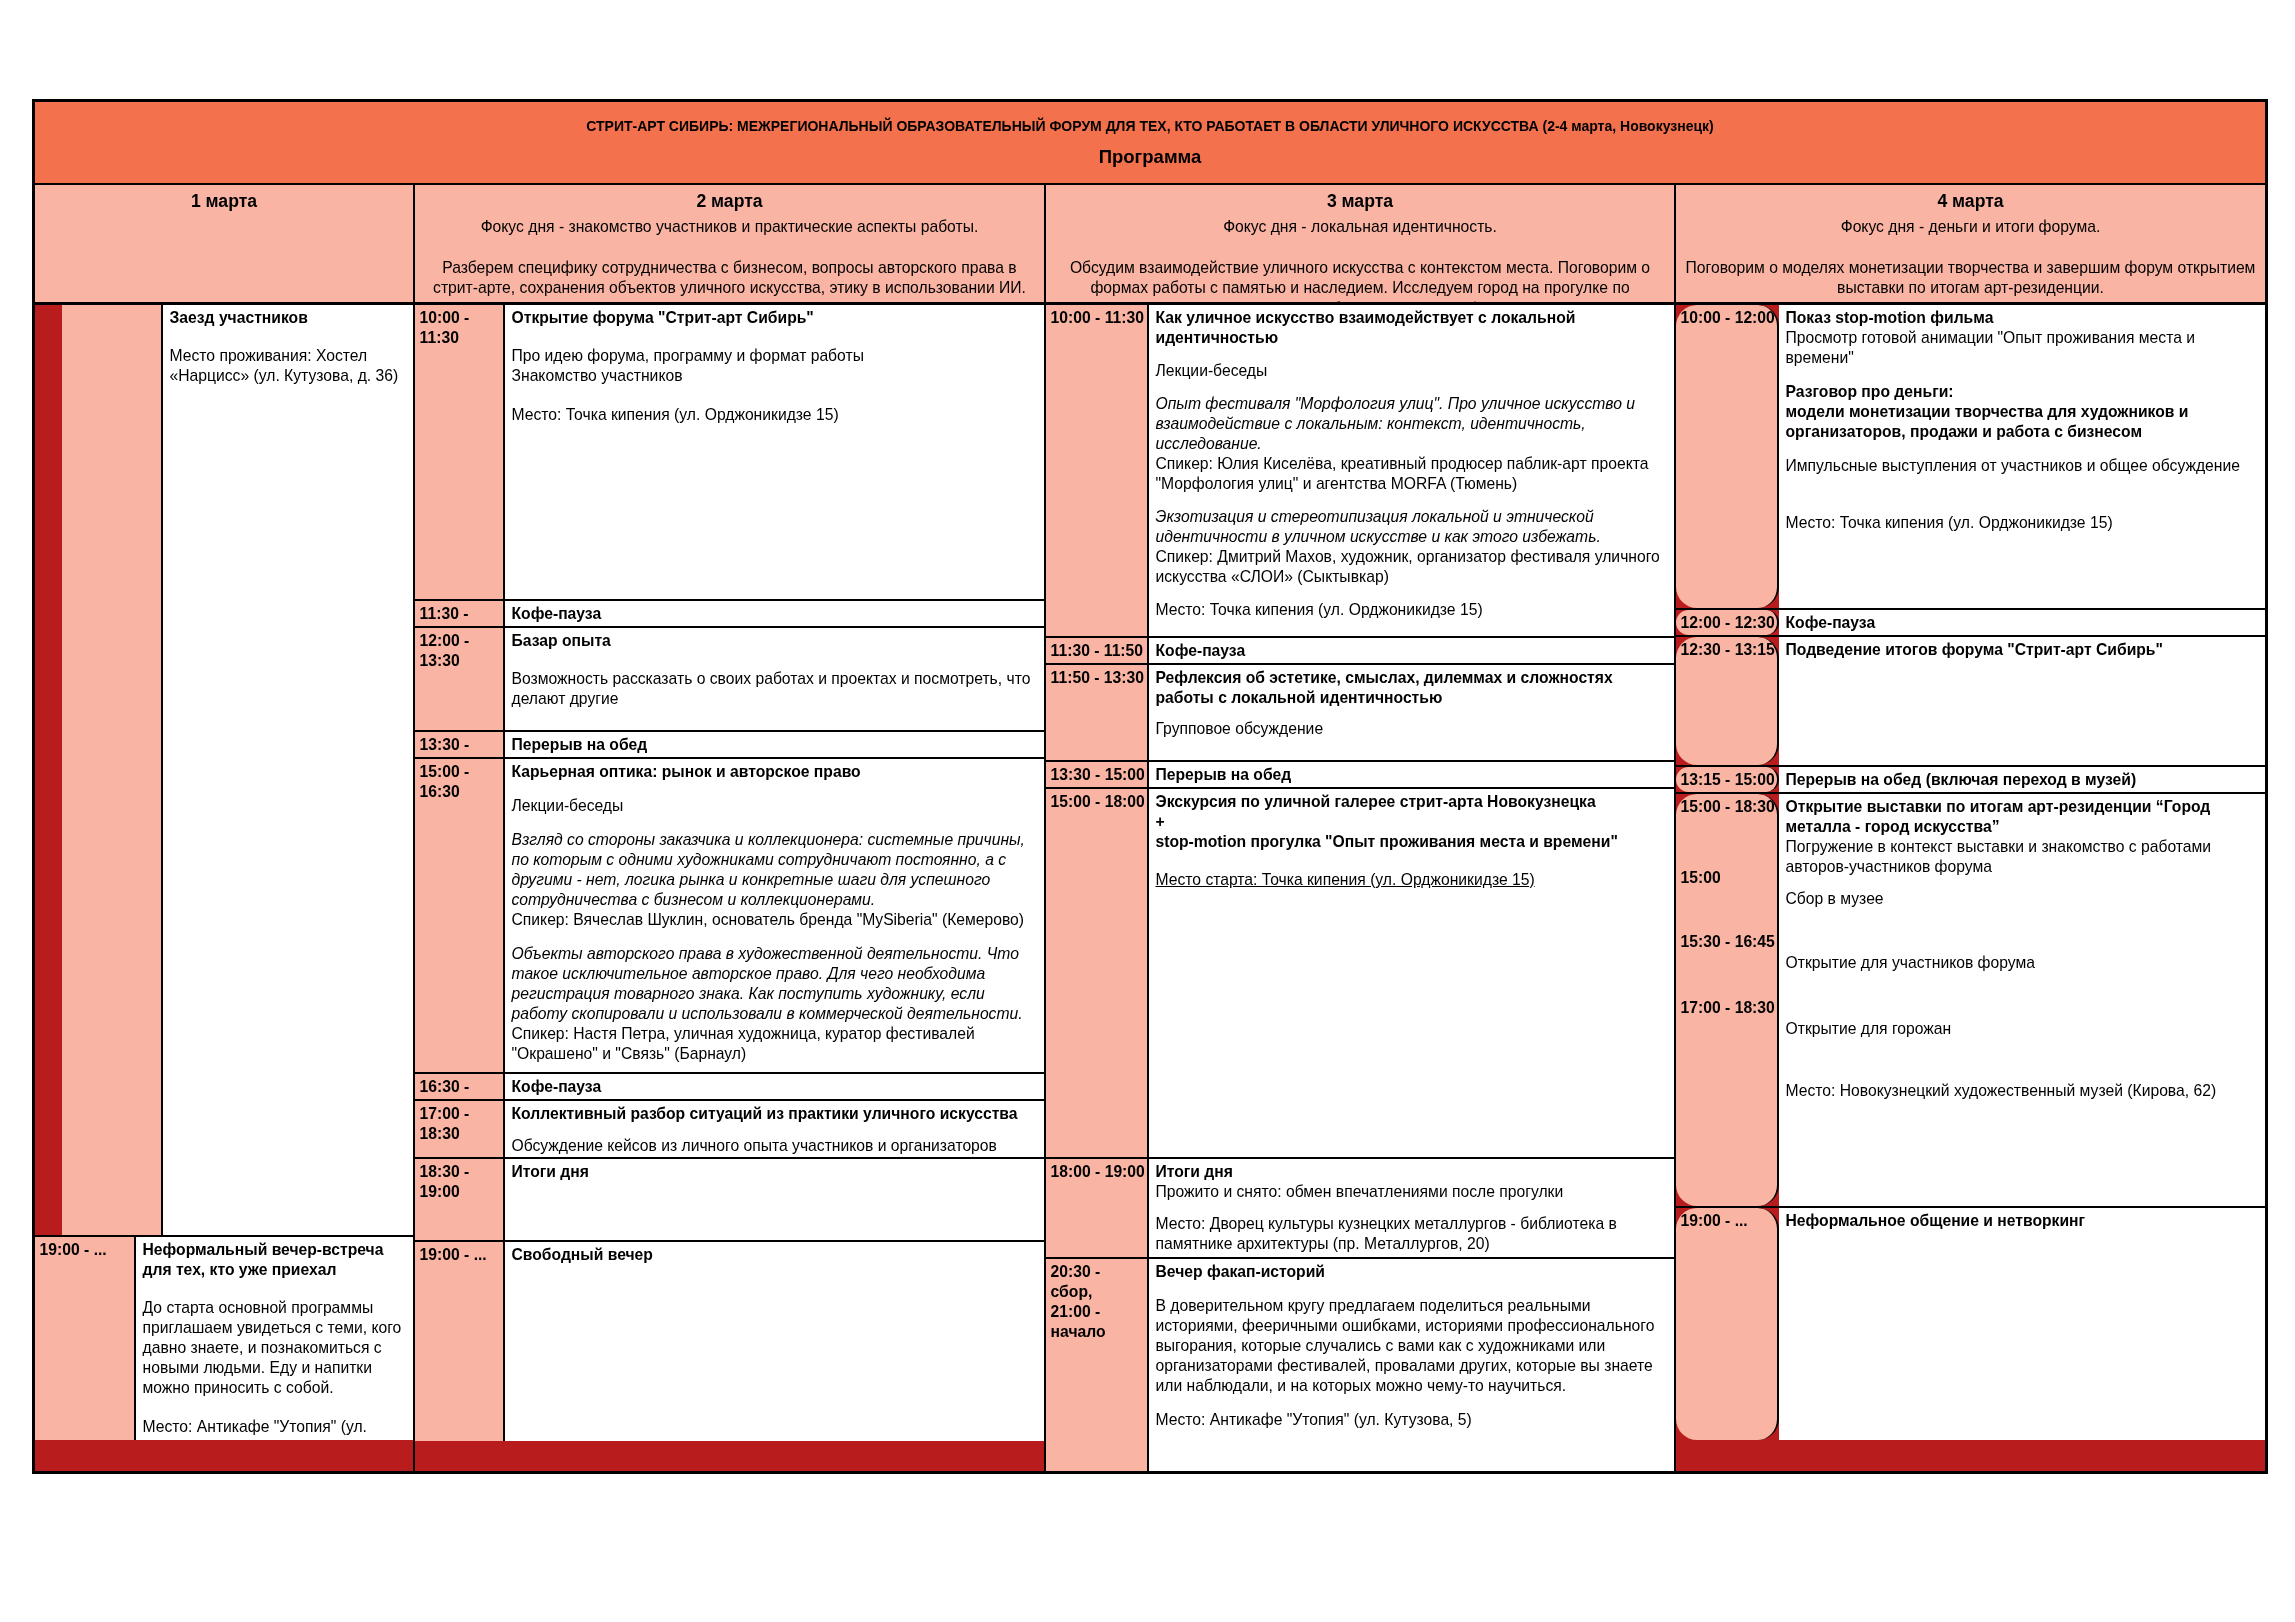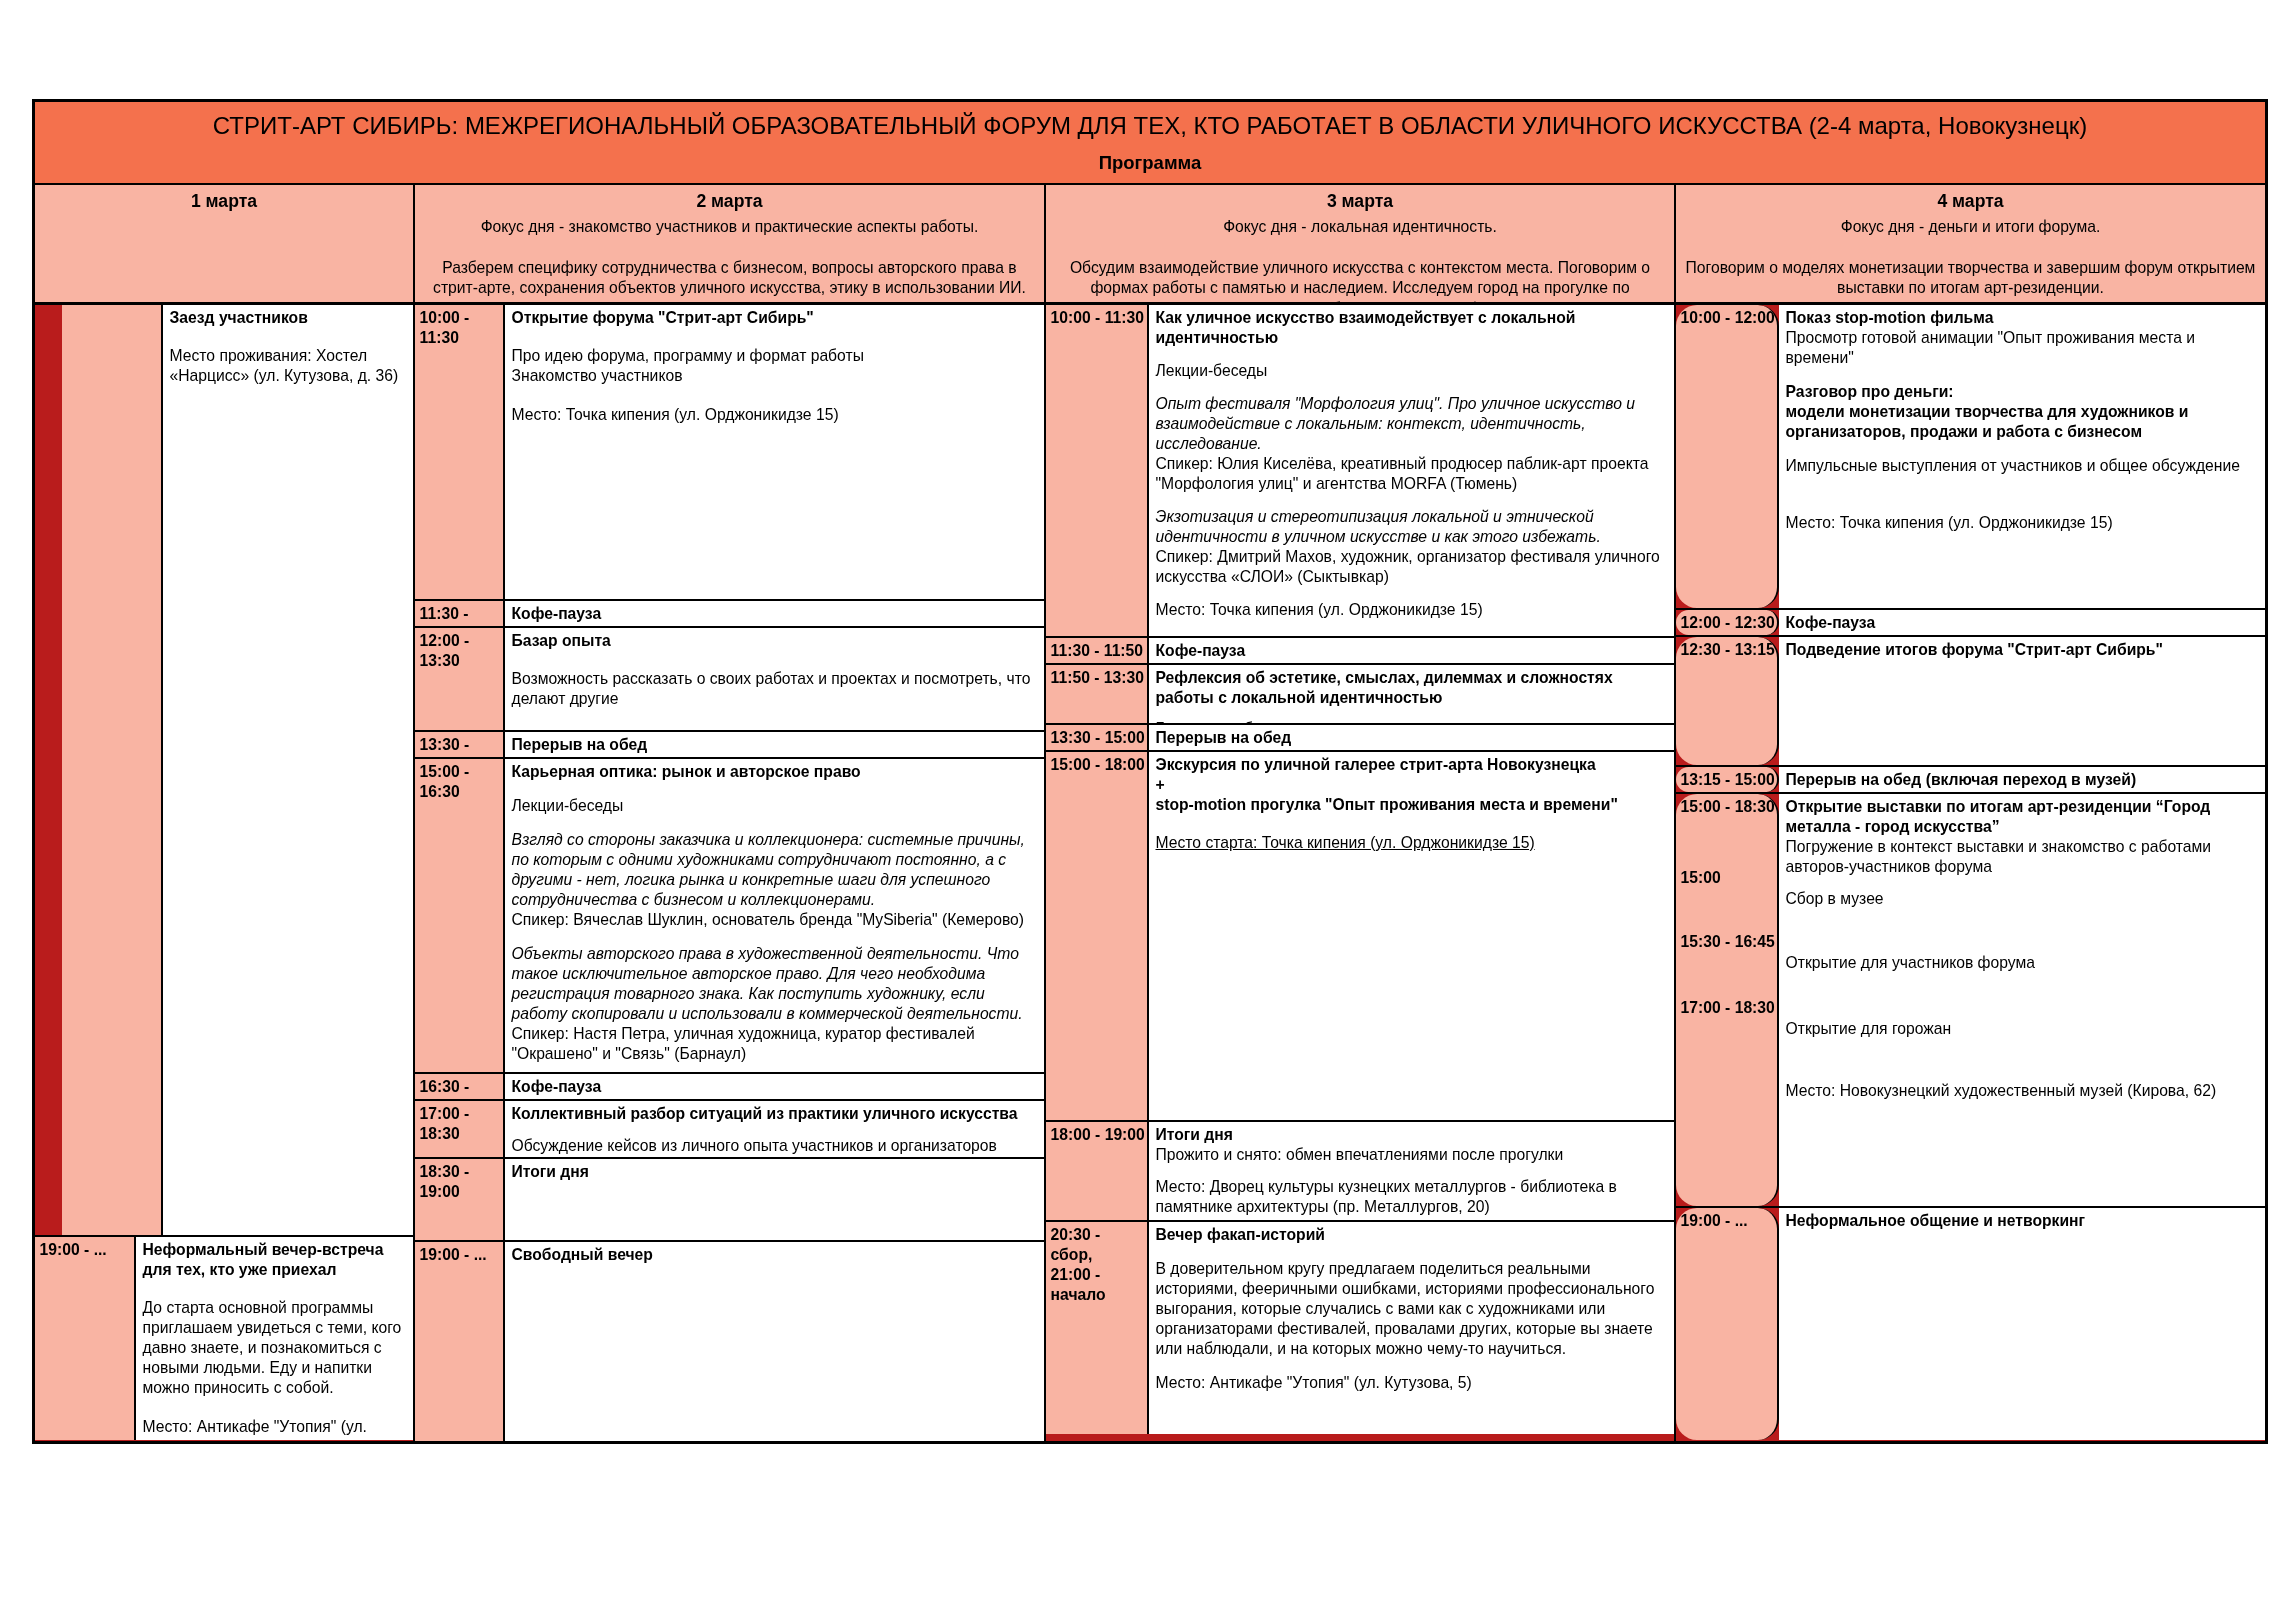--- a/index.html
+++ b/index.html
@@ -1,20 +1,20 @@
 <!DOCTYPE html>
 <html style="font-size:7.4px"><head>
 <meta charset="utf-8">
 <style>
   html,body{margin:0;padding:0;background:#ffffff;}
   body{width:2295px;height:1623px;font-family:"Liberation Sans",sans-serif;color:#000;}
   .page{position:relative;width:2295px;height:1623px;}
   .table{position:absolute;left:32px;top:99px;width:2230px;border:3.7px solid #000;box-sizing:content-box;}
   .banner{background:#f4714d;height:81px;border-bottom:2.8px solid #000;display:flex;flex-direction:column;align-items:center;justify-content:center;gap:12px;}
-  .banner .t1{font-size:24px;font-weight:normal;text-align:center;}
+  .banner .t1{font-size:14px;font-weight:bold;text-align:center;}
   .banner .t2{font-size:18.5px;font-weight:bold;text-align:center;}
   .days{display:flex;width:2230px;}
   .day-col{box-sizing:border-box;background:#b91c1c;}
   .day-col:nth-child(1){width:378px;}
   .day-col:nth-child(2){width:631px;border-left:2.8px solid #000;}
   .day-col:nth-child(3){width:630px;border-left:2.8px solid #000;}
   .day-col:nth-child(4){width:591px;border-left:2.8px solid #000;}
   .day-head{box-sizing:border-box;height:120px;background:#f9b4a3;border-bottom:3.7px solid #000;text-align:center;padding:4.6px 9.3px;overflow:hidden;}
   .day-label{font-size:17.6px;font-weight:bold;margin-top:1.9px;}
   .day-focus{font-size:15.7px;line-height:20.4px;margin-top:4.6px;}
@@ -183,21 +183,21 @@
               </div>
             </div>
             <div class="row" style="height: 27px;">
               <div class="tcell">
                 <div class="seg s-b">11:30 - 11:50</div>
               </div>
               <div class="ccell">
                 <div class="seg s-b">Кофе-пауза</div>
               </div>
             </div>
-            <div class="row" style="height: 60px;">
+            <div class="row" style="height: 97px;">
               <div class="tcell">
                 <div class="seg s-b">11:50 - 13:30</div>
               </div>
               <div class="ccell">
                 <div class="seg s-b">Рефлексия об эстетике, смыслах, дилеммах и сложностях работы с локальной идентичностью</div>
                 <div class="seg s-n" style="margin-top: 11px;">Групповое обсуждение</div>
               </div>
             </div>
             <div class="row" style="height: 27px;">
               <div class="tcell">

